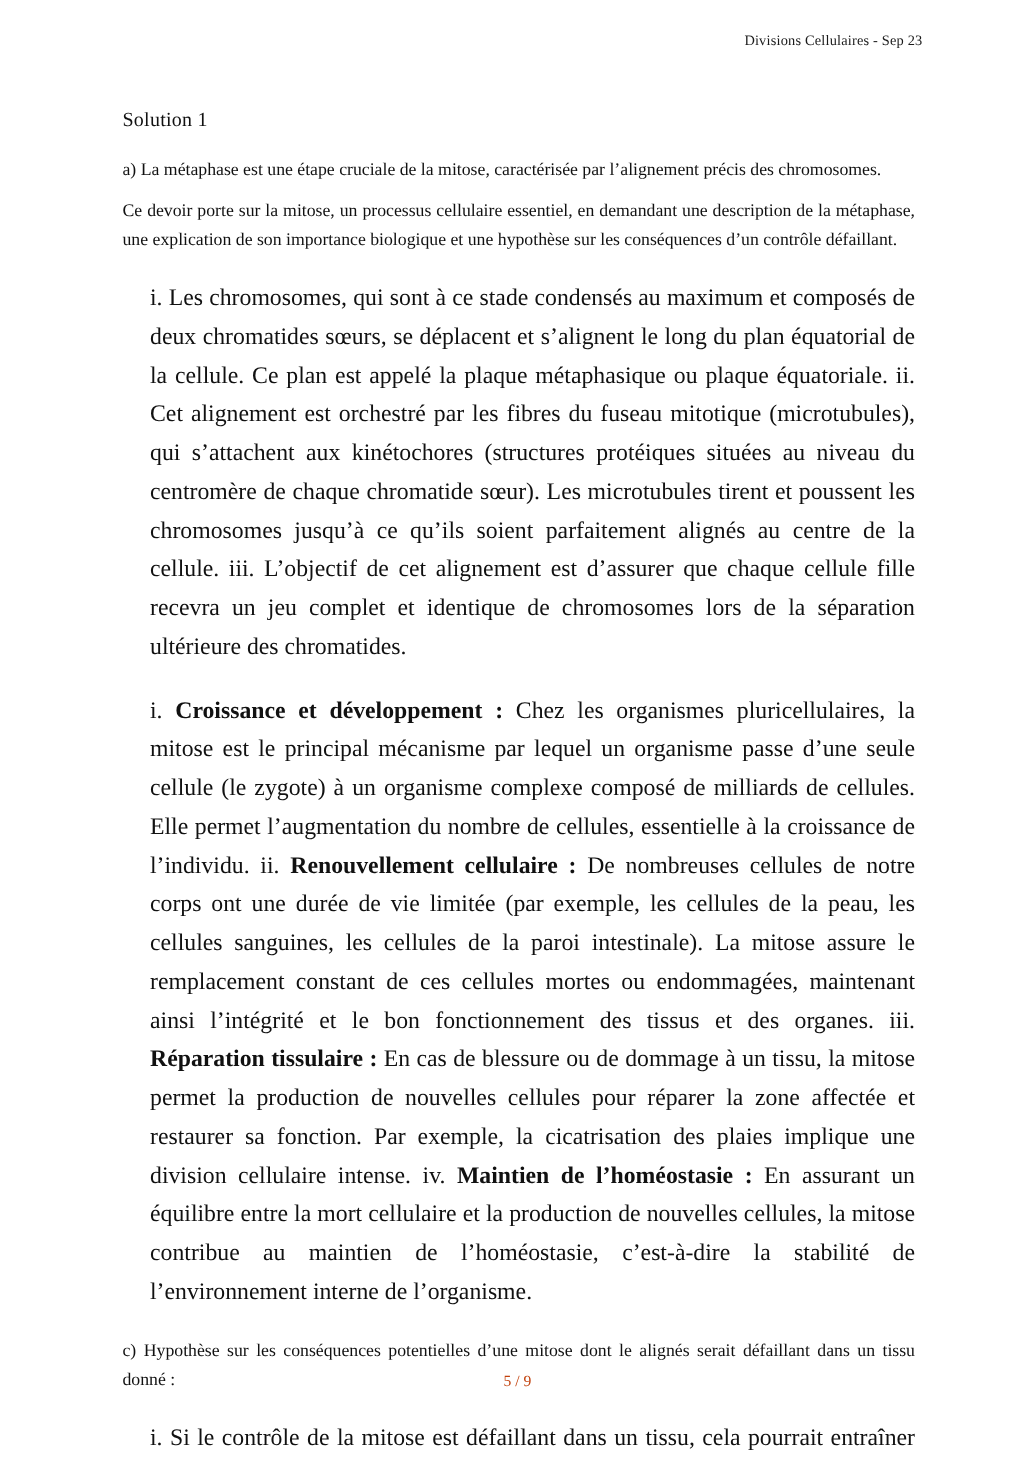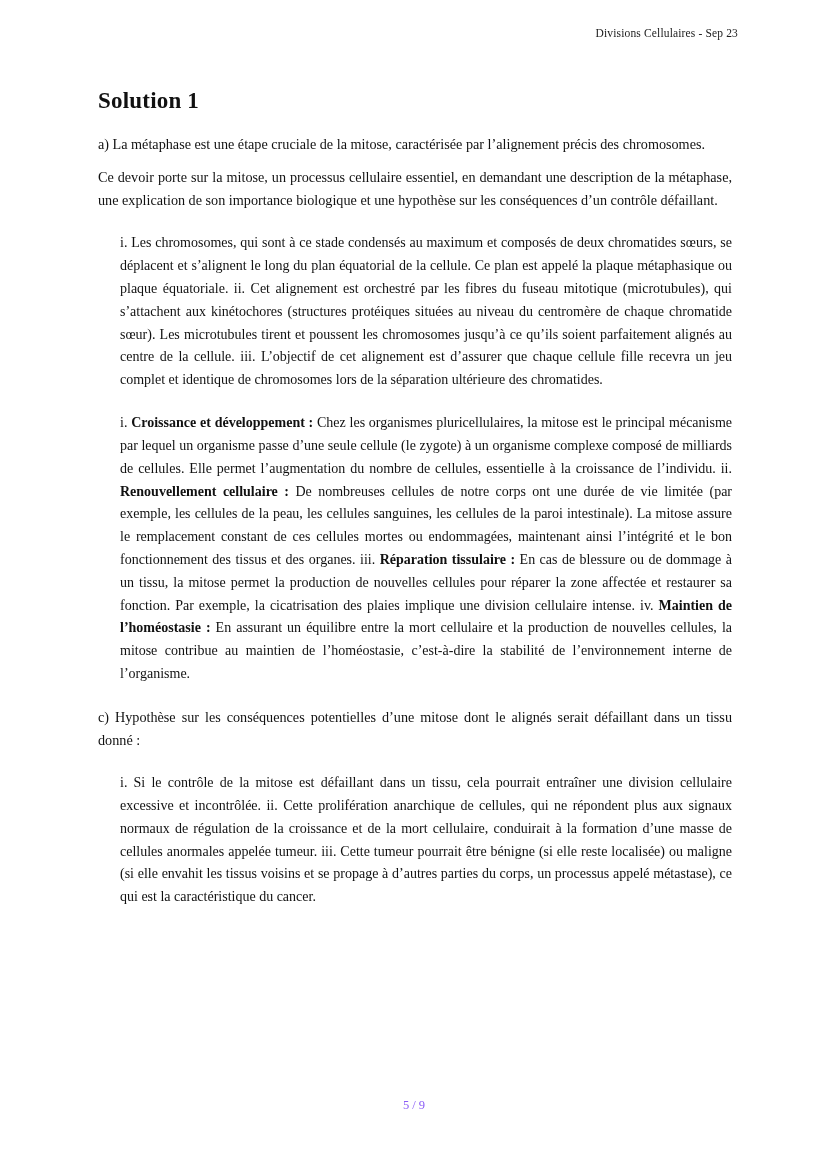--- a/index.html
+++ b/index.html
@@ -31,22 +31,22 @@
     color: #1a1a1a;
     text-align: right;
   }
   .content {
     position: absolute;
     left: 98px;
     top: 88px;
     width: 634px;
   }
   h1.solution-title {
-    font-size: 23px;
-    font-weight: bold;
+    font-size: 16px;
+    font-weight: normal;
     margin: 0 0 19px 0;
     letter-spacing: 0.2px;
   }
   p.para {
     font-size: 14.2px;
     line-height: 1.63;
     margin: 0 0 12px 0;
     text-align: justify;
     text-justify: inter-word;
     hyphens: auto;
@@ -54,36 +54,36 @@
   }
   p.para.tight {
     margin-bottom: 10px;
   }
   .indented-block {
     margin: 20px 0 20px 0;
     padding-left: 22px;
     padding-right: 0px;
   }
   .indented-block p {
-    font-size: 14px;
+    font-size: 19px;
     line-height: 1.63;
     margin: 0;
     text-align: justify;
     hyphens: auto;
     -webkit-hyphens: auto;
   }
   .bold { font-weight: bold; }
   .footer {
     position: absolute;
     left: 0;
     right: 0;
     top: 1098px;
     text-align: center;
     font-size: 12.5px;
-    color: #8b5cf6;
+    color: #c2410c;
   }
 </style>
 </head>
 <body>
 
 <div class="page">
 
   <div class="running-head">Divisions Cellulaires - Sep 23</div>
 
   <div class="content">

